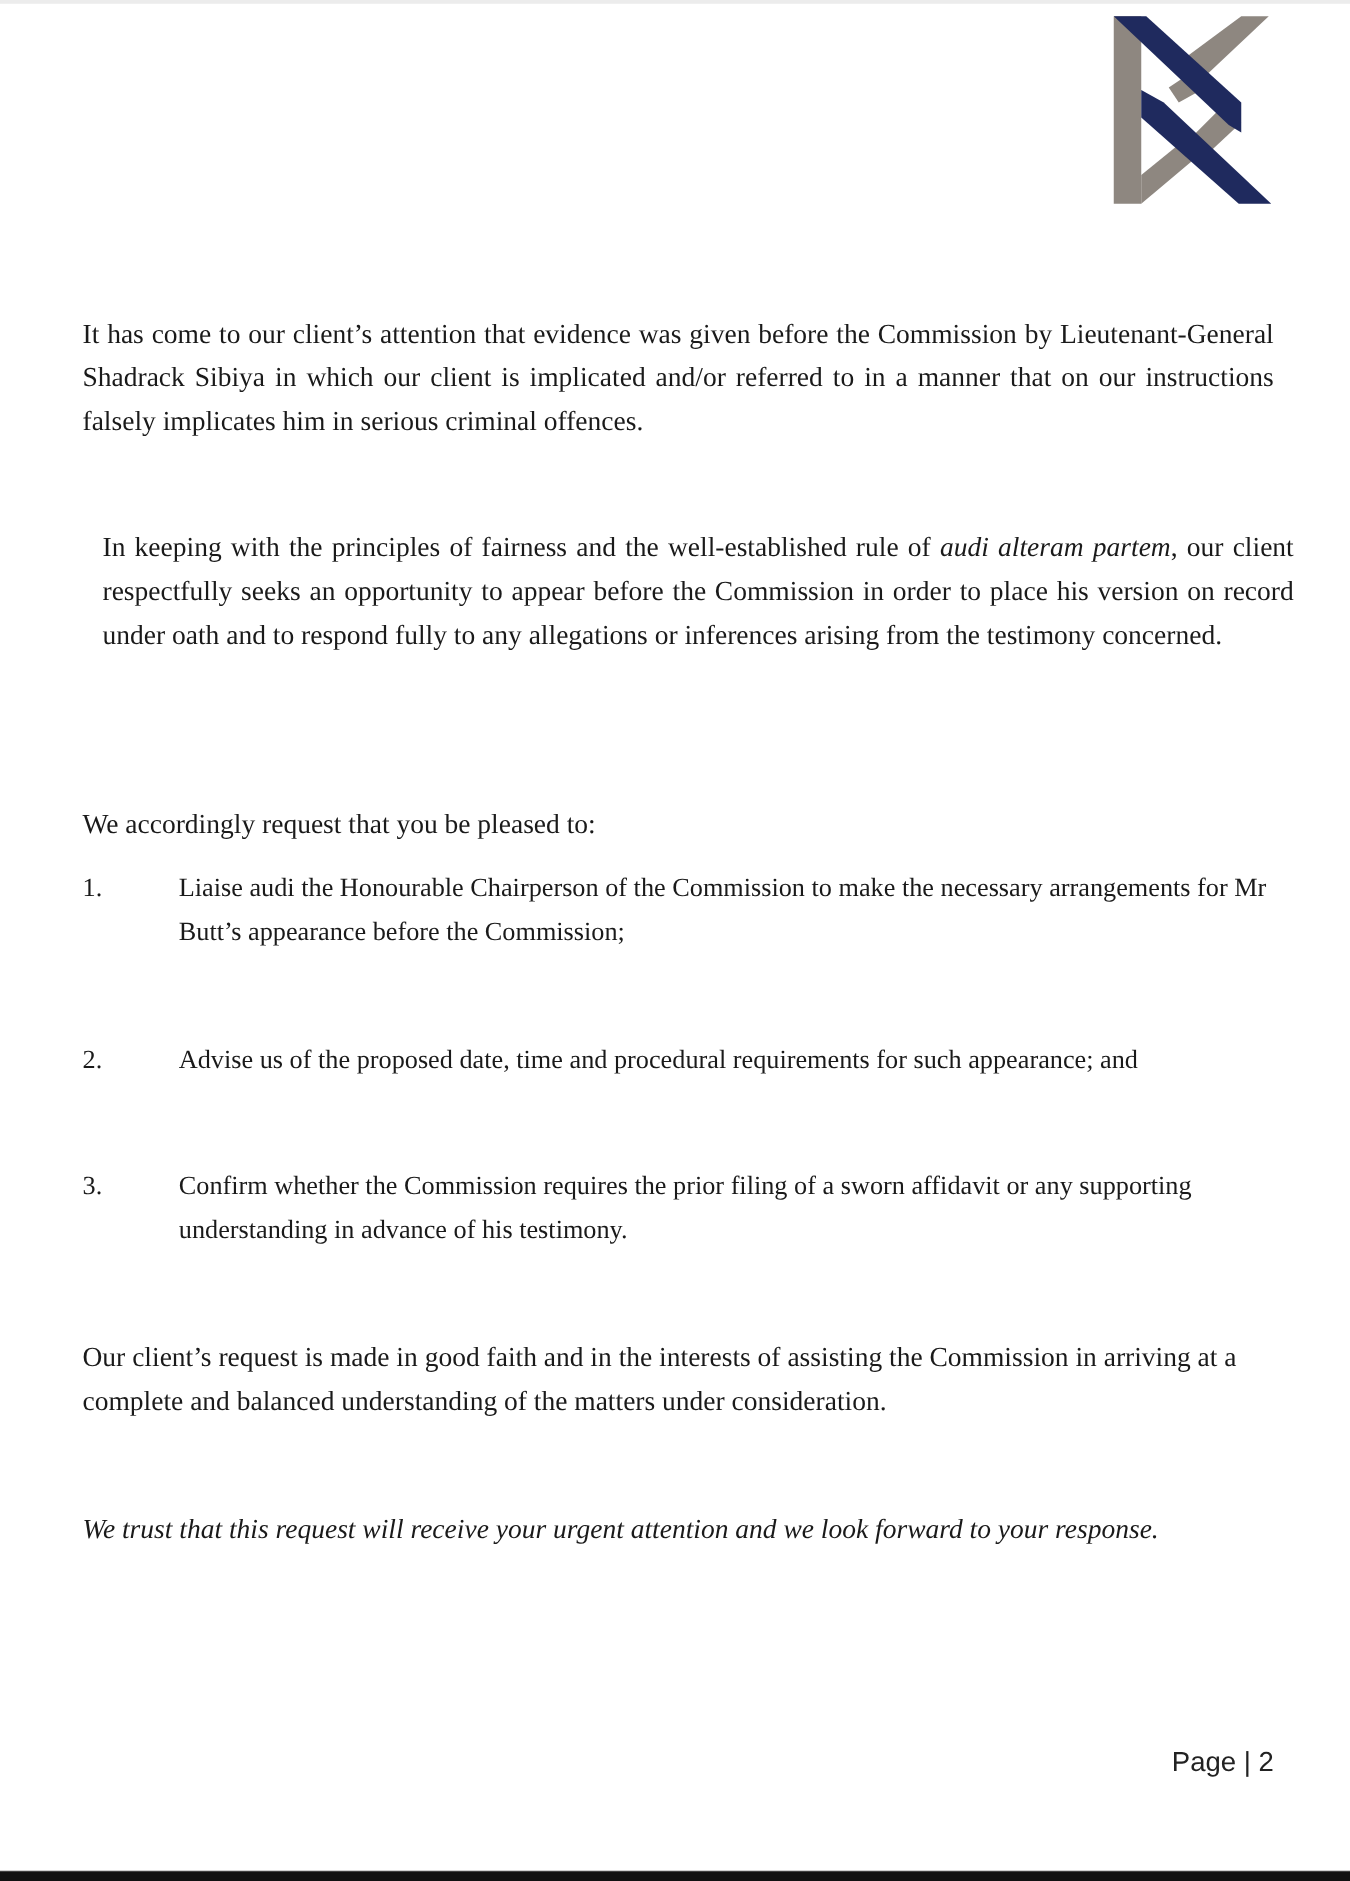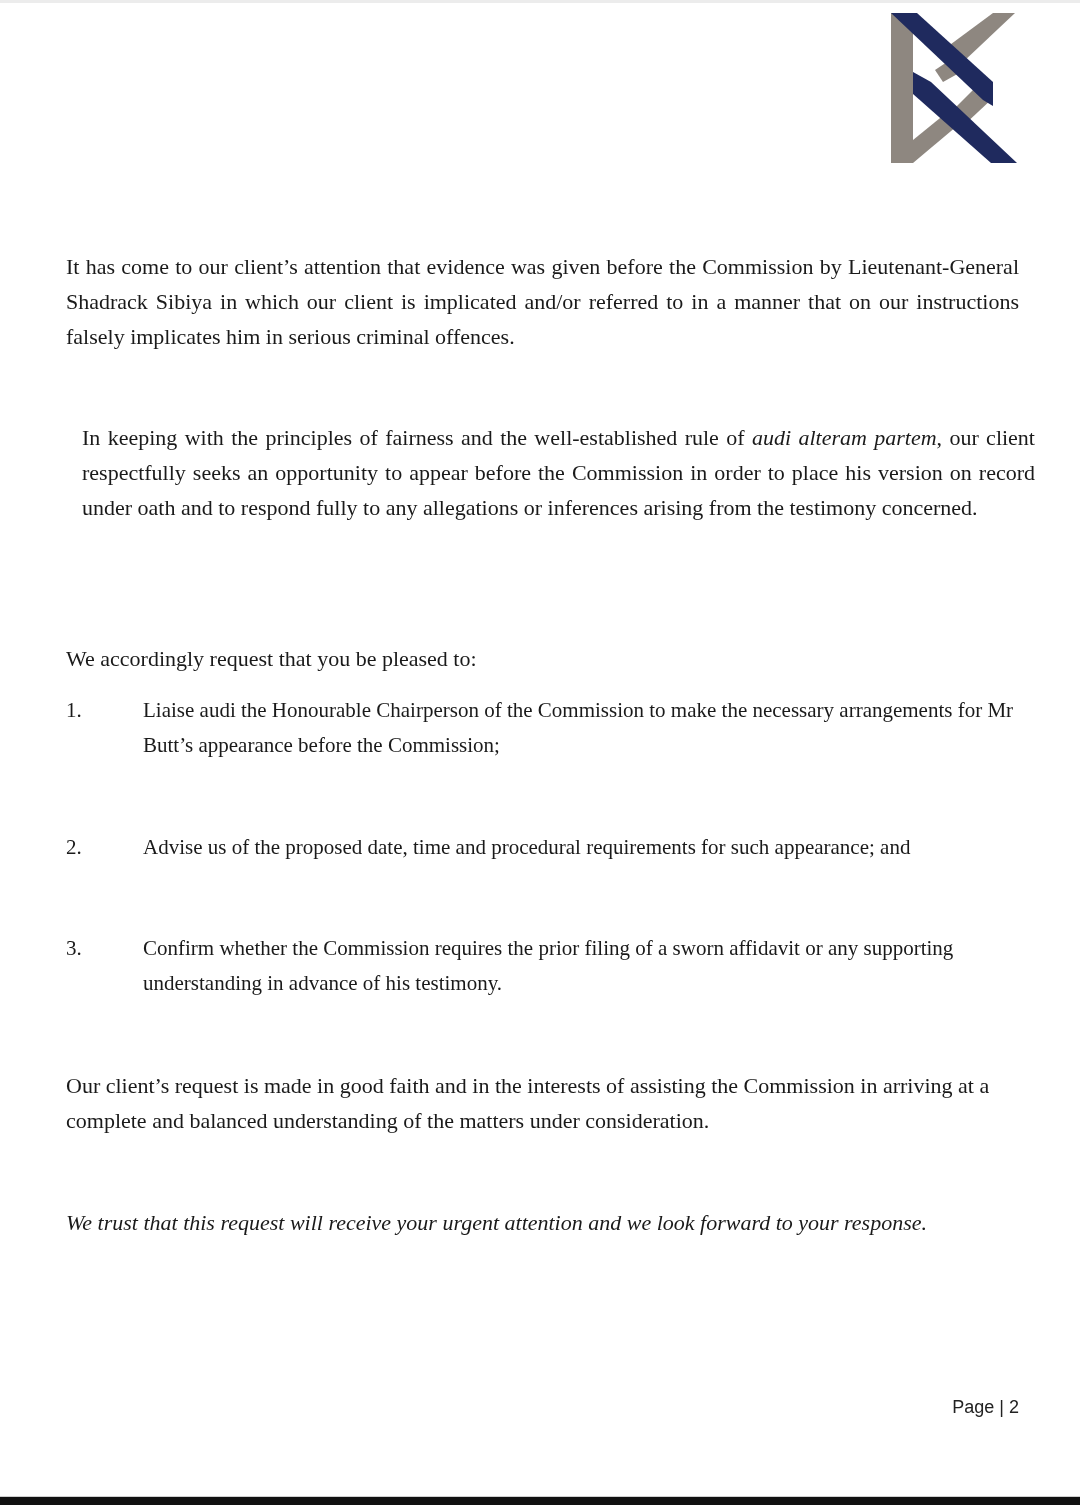--- a/index.html
+++ b/index.html
@@ -54,21 +54,21 @@
     flex: 0 0 77px;
   }
   .list-text {
     flex: 1 1 auto;
   }
   .page-number {
     position: absolute;
     right: 61px;
     top: 1397px;
     font-family: "Liberation Sans", "DejaVu Sans", sans-serif;
-    font-size: 18px;
+    font-size: 22px;
     color: #222;
   }
   .bottom-bar {
     position: absolute;
     left: 0;
     top: 1496px;
     width: 1080px;
     height: 9px;
     background: #111111;
     border-top: 1px solid #cfcfcf;

